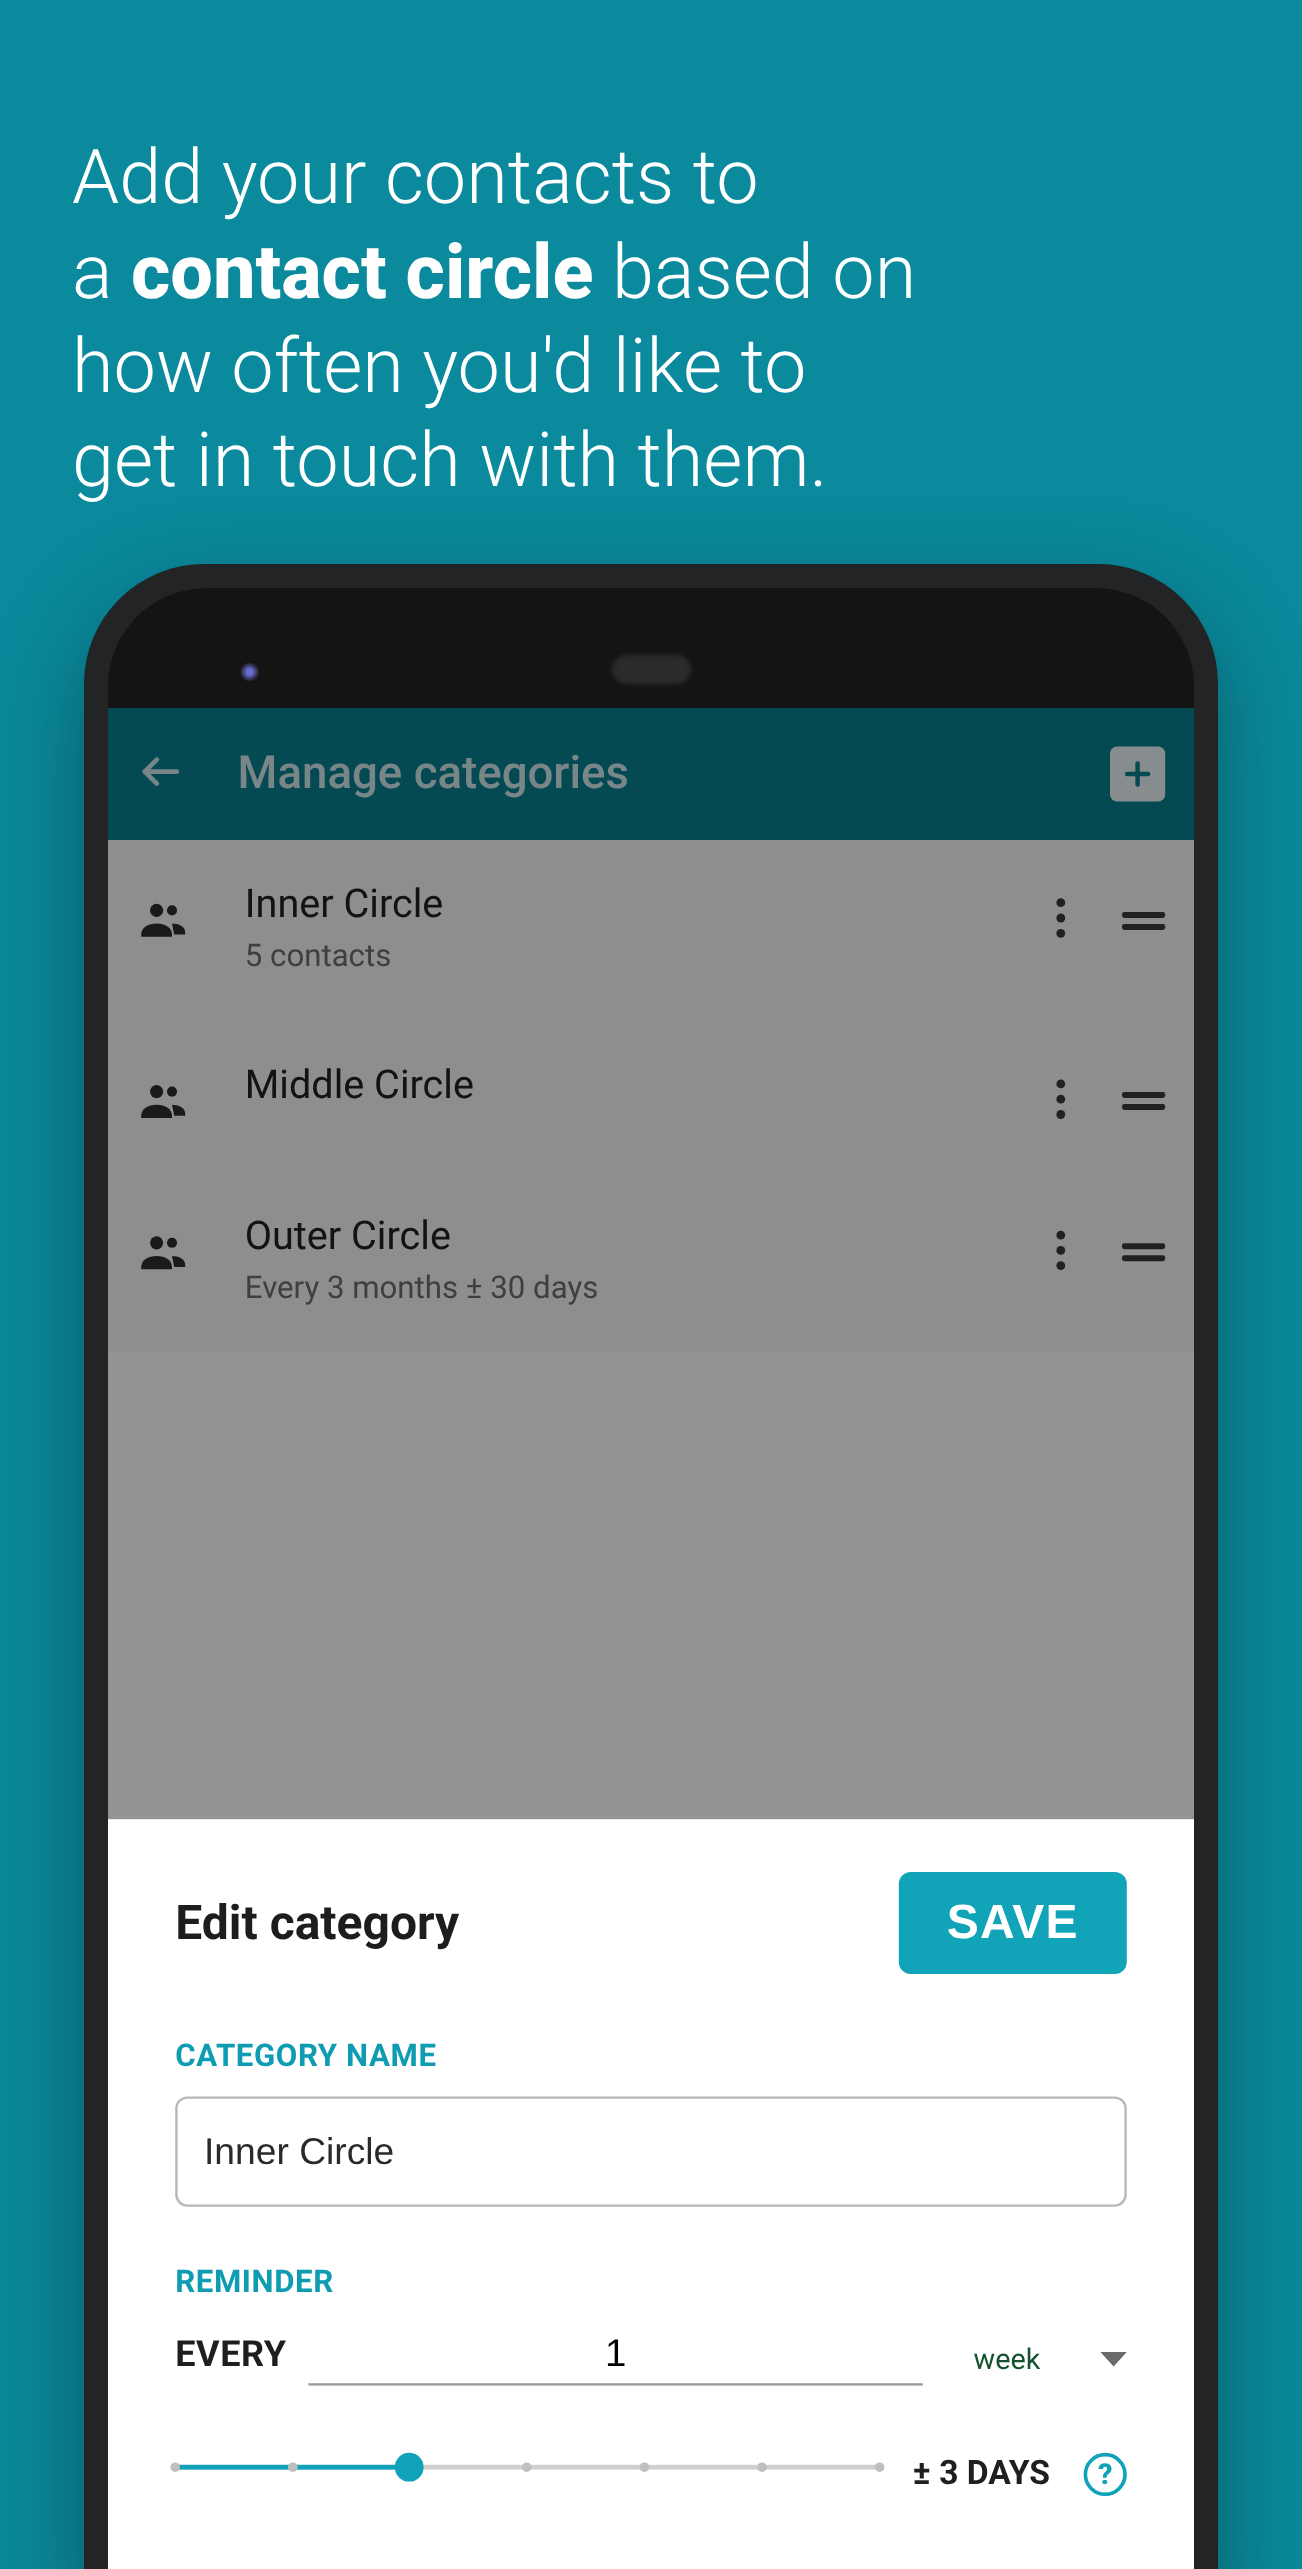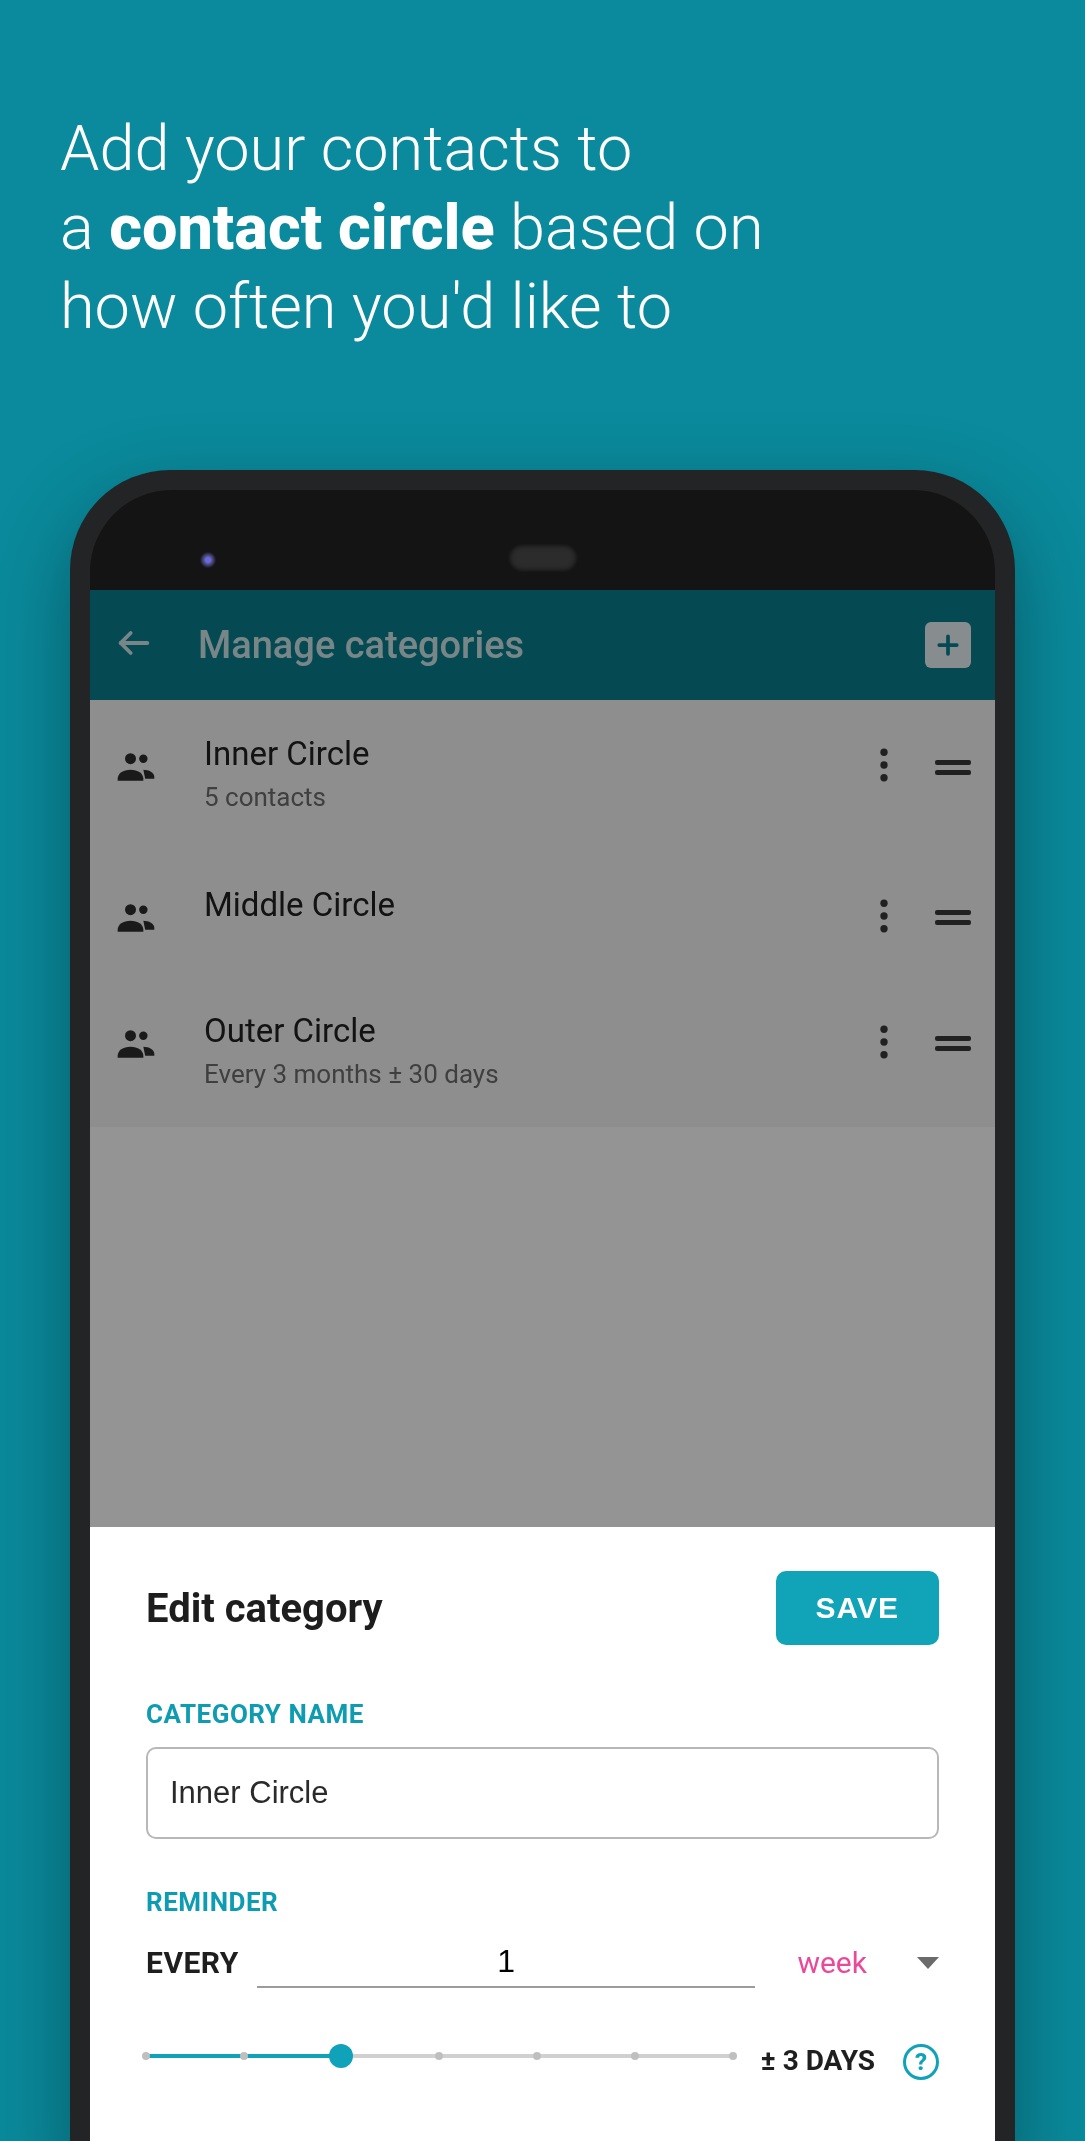--- a/index.html
+++ b/index.html
@@ -142,21 +142,21 @@
     margin-bottom: 54px;
   }
   .sheet-title {
     font-size: 40px;
     font-weight: 700;
     color: #1d1d1d;
   }
   .save-btn {
     background: #11a3b8;
     color: #fff;
-    font-size: 30px;
+    font-size: 40px;
     font-weight: 700;
     letter-spacing: 1px;
     padding: 20px 40px;
     border-radius: 10px;
     border: none;
   }
   .field-label {
     color: #0e9cb2;
     font-size: 26px;
     font-weight: 700;
@@ -192,22 +192,22 @@
     border-bottom: 2px solid #9c9c9c;
     text-align: center;
     font-size: 32px;
     padding: 6px 0;
     background: transparent;
   }
   .unit-select {
     display: flex;
     align-items: center;
     gap: 50px;
-    font-size: 30px;
-    color: #ec4899;
+    font-size: 24px;
+    color: #14532d;
     padding-bottom: 8px;
     padding-left: 24px;
   }
   .chevron-down {
     width: 0; height: 0;
     border-left: 11px solid transparent;
     border-right: 11px solid transparent;
     border-top: 12px solid #6b6b6b;
   }
   .slider-row {
@@ -266,20 +266,21 @@
     font-weight: 800;
   }
 </style>
 </head>
 <body>
 
 <div class="promo-text">
   <span>Add your contacts to</span><br>
   <span>a </span><b>contact circle</b><span> based on</span><br>
   <span>how often you'd like to</span><br>
+  <span>get in touch with them.</span>
 </div>
 
 <div class="phone">
   <div class="phone-inner">
     <div class="sensor"></div>
     <div class="speaker"></div>
     <div class="screen">
 
       <div class="appbar">
         <span class="back-arrow">

